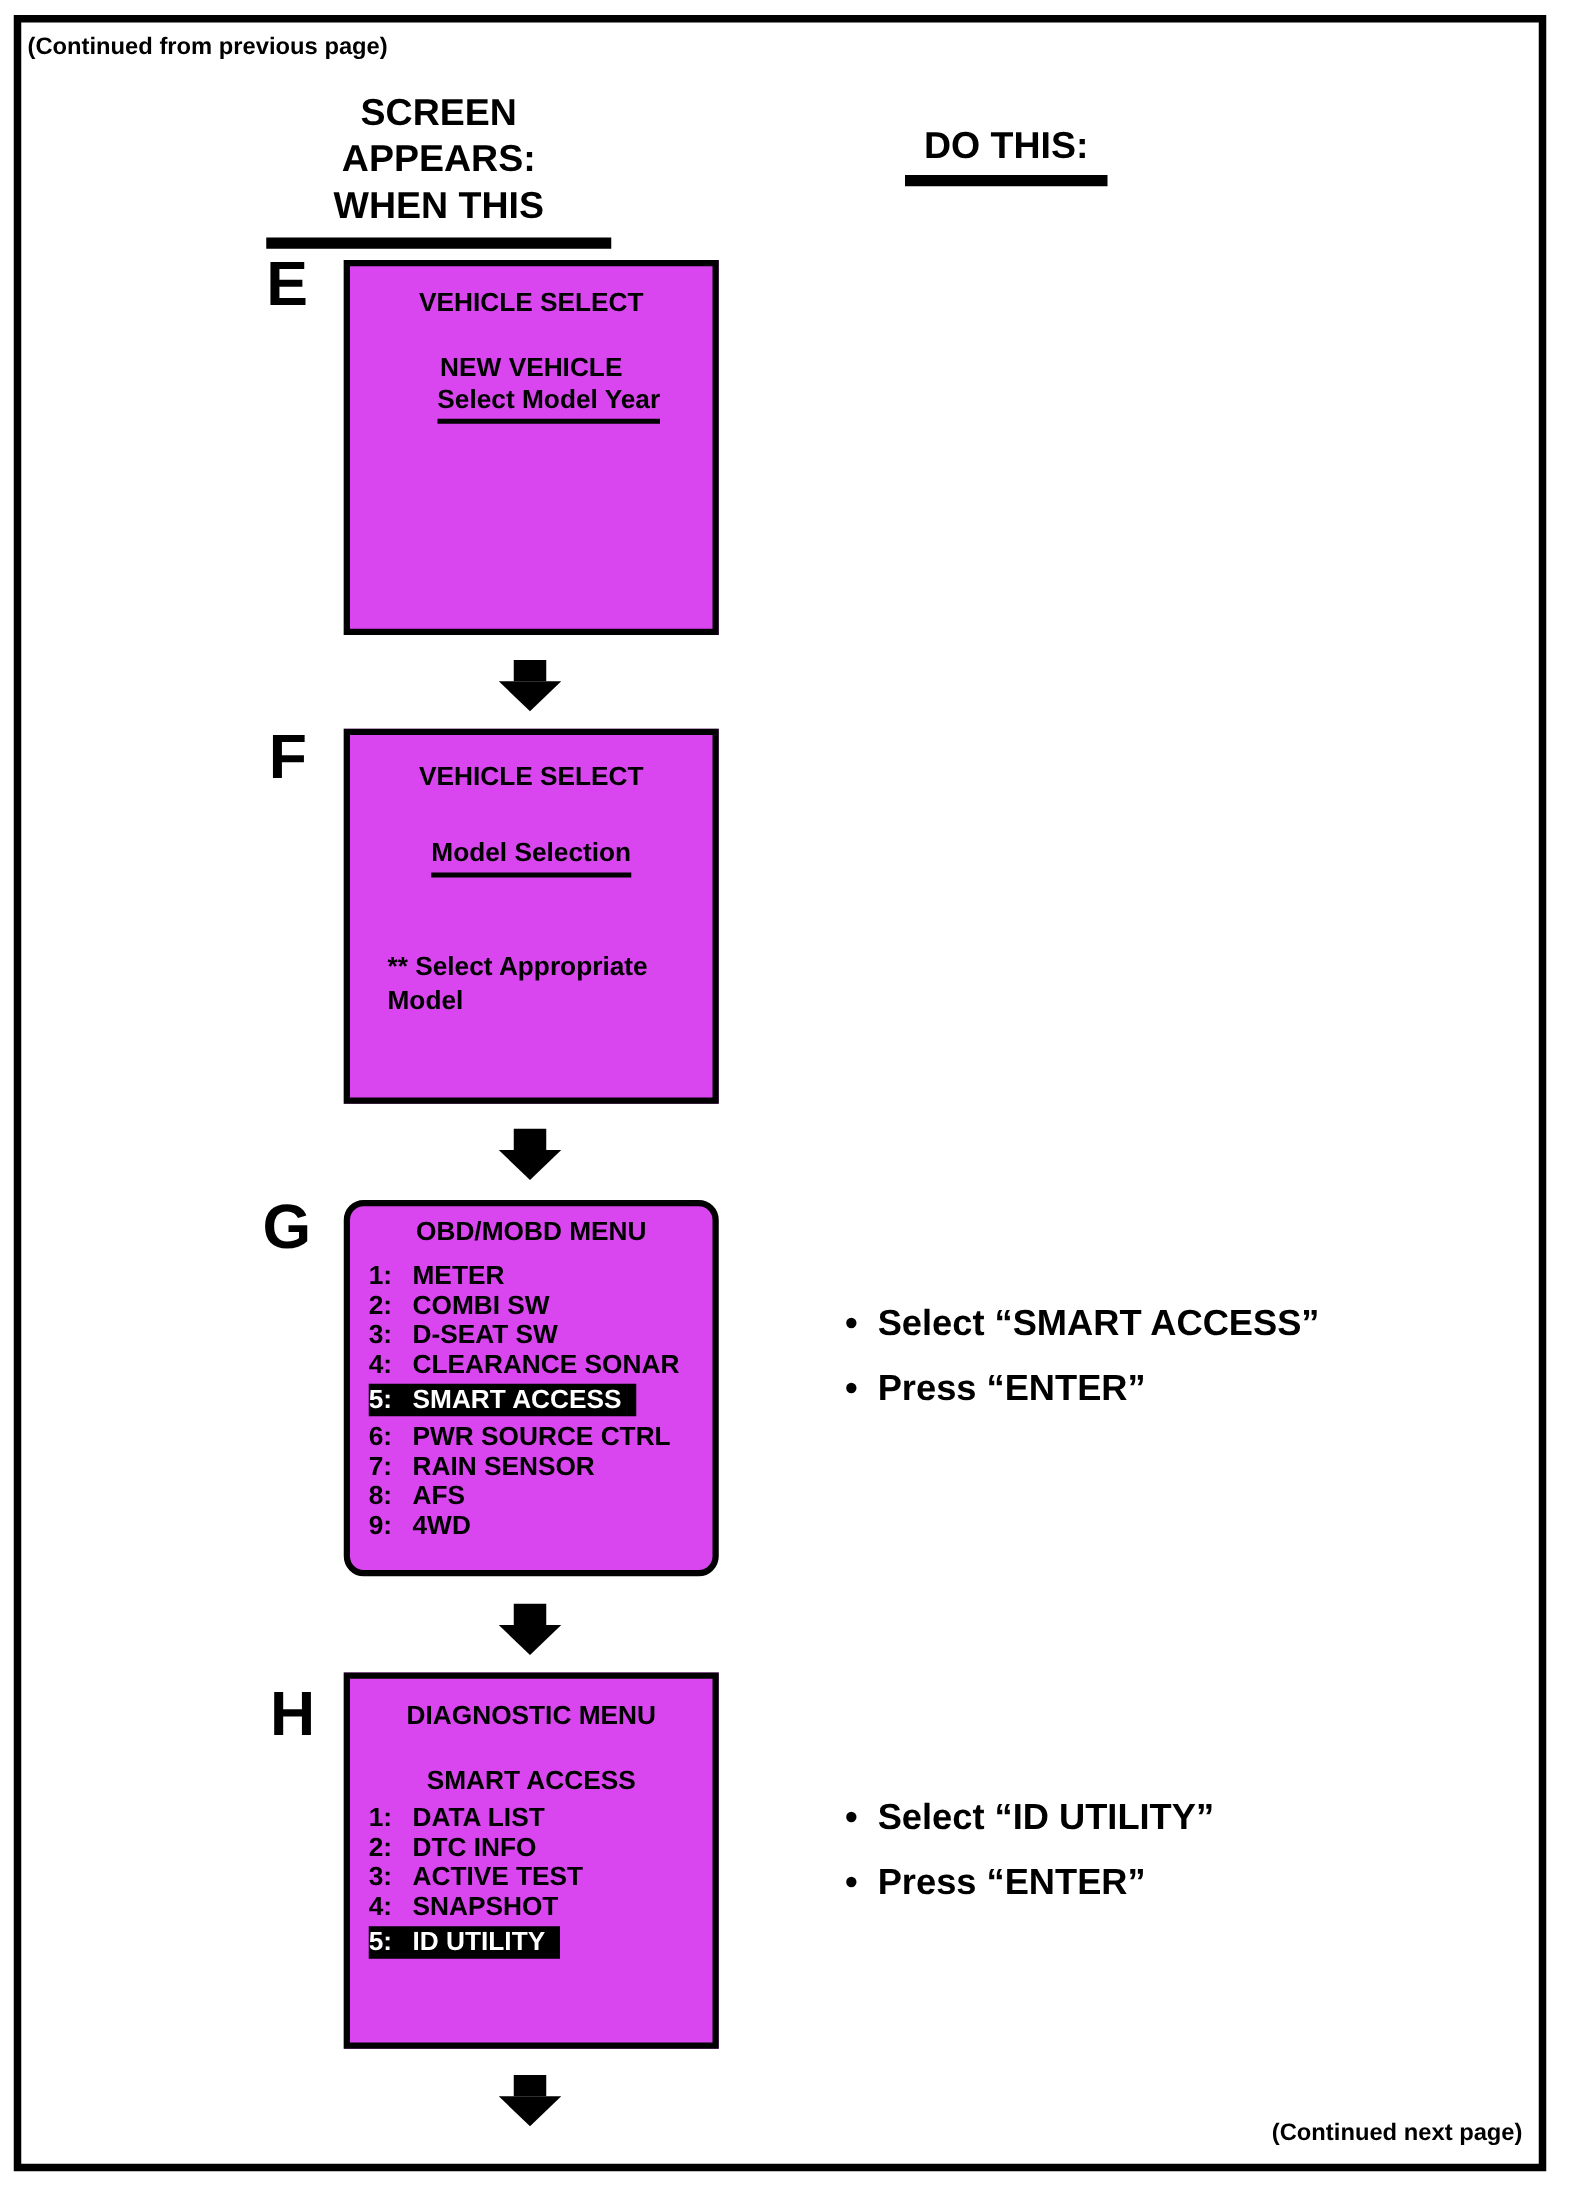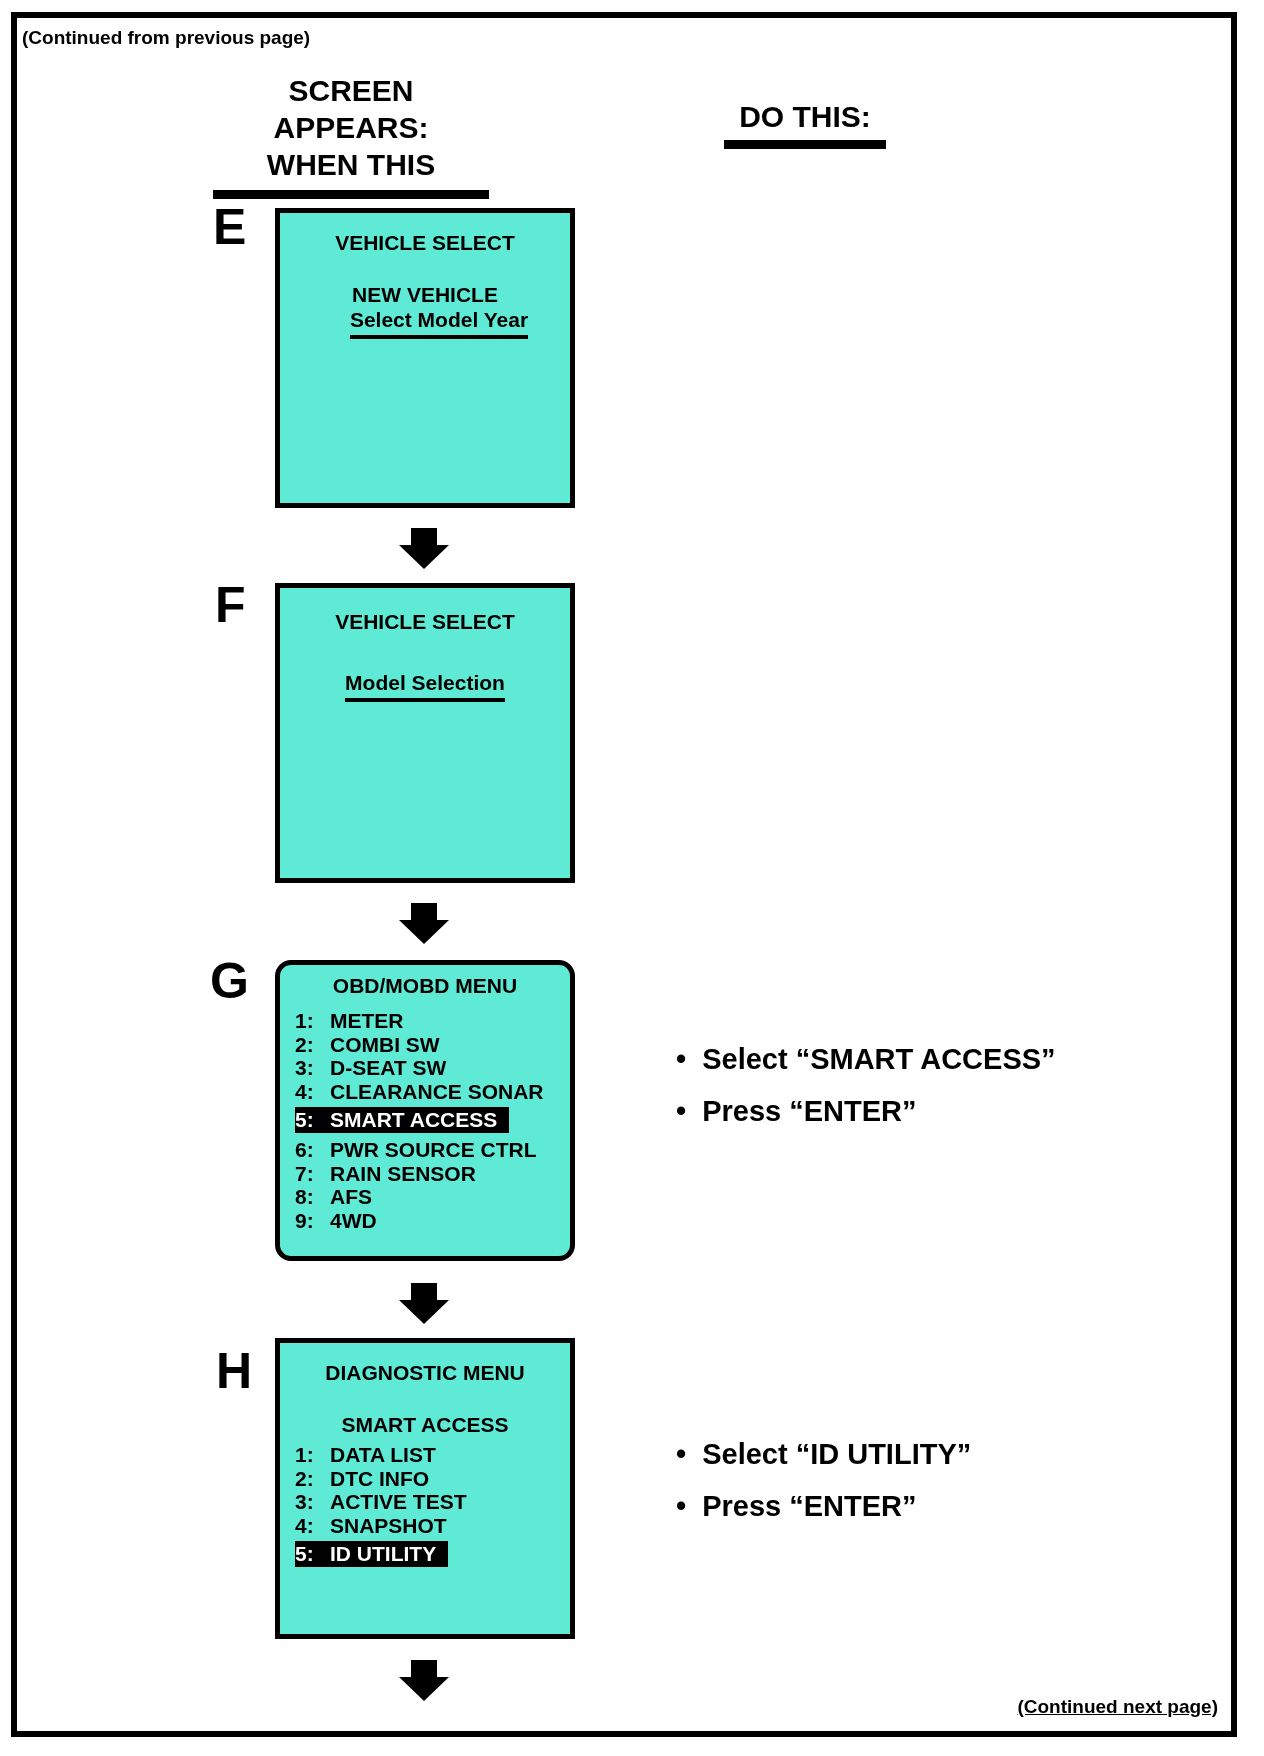--- a/index.html
+++ b/index.html
@@ -6,31 +6,31 @@
   .canvas{
     position:relative;width:1264px;height:1756px;background:#ffffff;
     font-family:"Liberation Sans", sans-serif;color:#000;overflow:hidden;
   }
   .frame{
     position:absolute;left:11px;top:12px;width:1226px;height:1725px;
     border:6px solid #000;box-sizing:border-box;background:#fff;
   }
   .cont-note{position:absolute;font-size:19px;font-weight:bold;white-space:nowrap;}
   .cont-top{left:22px;top:27px;}
-  .cont-bottom{right:46px;top:1696px;text-decoration:underline;}
+  .cont-bottom{right:46px;top:1696px;}
   .col-head{position:absolute;font-weight:bold;text-align:center;}
   .col-head .rule{background:#000;height:9px;width:100%;}
   .head-when{left:213px;top:72px;width:276px;font-size:30px;line-height:37px;}
   .head-when .rule{margin-top:7px;}
   .head-do{left:724px;top:98px;width:162px;font-size:30px;line-height:37px;}
   .head-do .rule{margin-top:5px;}
   .letter{position:absolute;font-size:50px;font-weight:bold;line-height:1;}
   .screen{
     position:absolute;left:275px;width:300px;border:5px solid #000;
-    box-sizing:border-box;background:#5eead4;
+    box-sizing:border-box;background:#d946ef;
   }
   .scr-title{position:absolute;left:0;right:0;text-align:center;
     font-size:21px;font-weight:bold;line-height:26px;white-space:pre-line;}
   .scr-sub{position:absolute;left:0;right:0;text-align:center;
     font-size:21px;font-weight:bold;}
   .uline{display:inline-block;border-bottom:4px solid #000;padding-bottom:3px;}
   .scr-note{position:absolute;font-size:21px;font-weight:bold;line-height:27px;}
   .menu{position:absolute;left:15px;right:4px;font-size:21px;font-weight:bold;}
   .mrow{display:flex;line-height:23.5px;white-space:nowrap;}
   .mrow .num{width:35px;flex:none;}
@@ -82,20 +82,23 @@
     <div class="head"></div>
   </div>
 
   <div class="letter" style="left:215px;top:580px;">F</div>
   <div class="screen" style="top:583px;height:300px;">
     <div class="scr-title" style="top:21px;"><span>VEHICLE SELECT</span>
     </div>
     <div class="scr-sub" style="top:83px;">
       <span class="uline">Model Selection</span>
     </div>
+    <div class="scr-note" style="left:30px;top:172px;"><span>** Select Appropriate</span><br>
+      <span>Model</span>
+    </div>
   </div>
 
   <div class="arrow" style="top:903px;">
     <div class="stem"></div>
     <div class="head"></div>
   </div>
 
   <div class="letter" style="left:210px;top:956px;">G</div>
   <div class="screen" style="top:960px;height:301px;border-radius:16px;">
     <div class="scr-title" style="top:8px;"><span>OBD/MOBD MENU</span>

